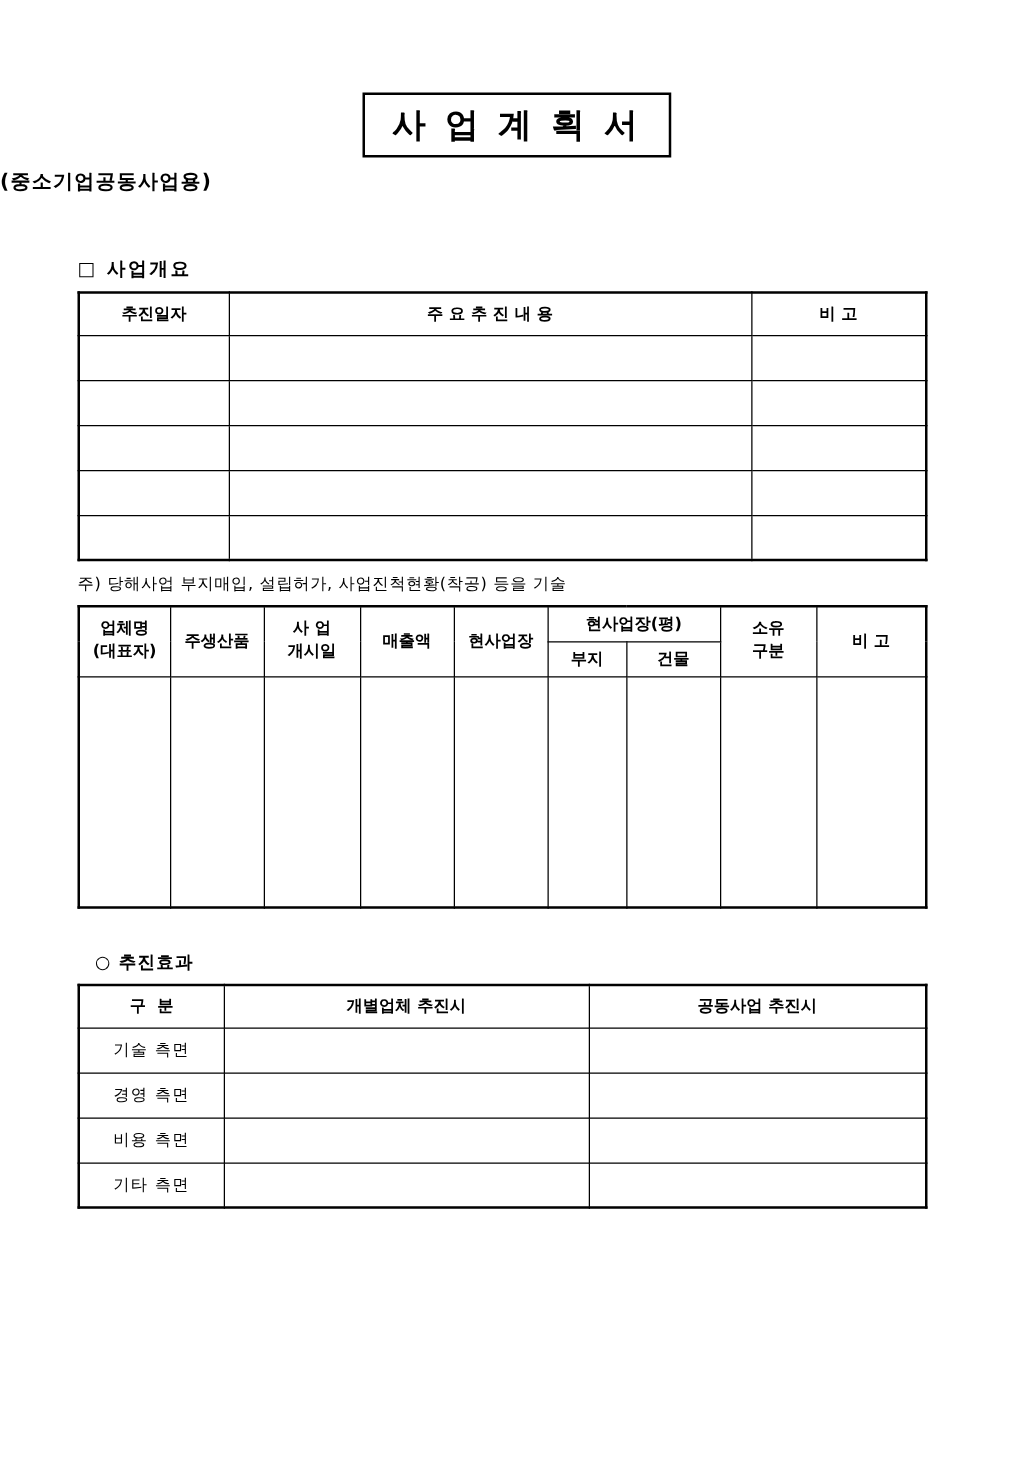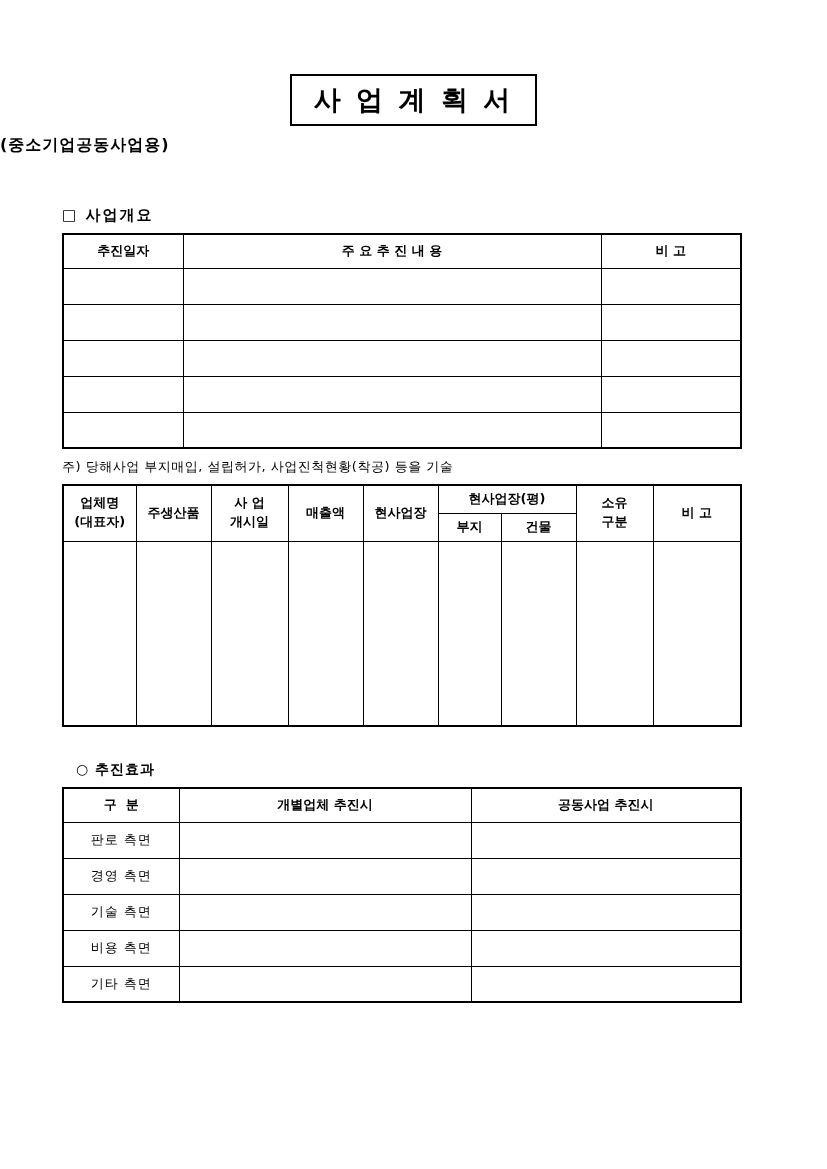--- a/index.html
+++ b/index.html
@@ -217,31 +217,26 @@
       </colgroup>
       <thead>
         <tr>
           <th>구&nbsp;&nbsp;분</th>
           <th>개별업체 추진시</th>
           <th>공동사업 추진시</th>
         </tr>
       </thead>
       <tbody>
         <tr>
-          <td class="row-label">판로 측면</td>
+          <td class="row-label">기술 측면</td>
           <td></td>
           <td></td>
         </tr>
         <tr>
           <td class="row-label">경영 측면</td>
-          <td></td>
-          <td></td>
-        </tr>
-        <tr>
-          <td class="row-label">기술 측면</td>
           <td></td>
           <td></td>
         </tr>
         <tr>
           <td class="row-label">비용 측면</td>
           <td></td>
           <td></td>
         </tr>
         <tr>
           <td class="row-label">기타 측면</td>

